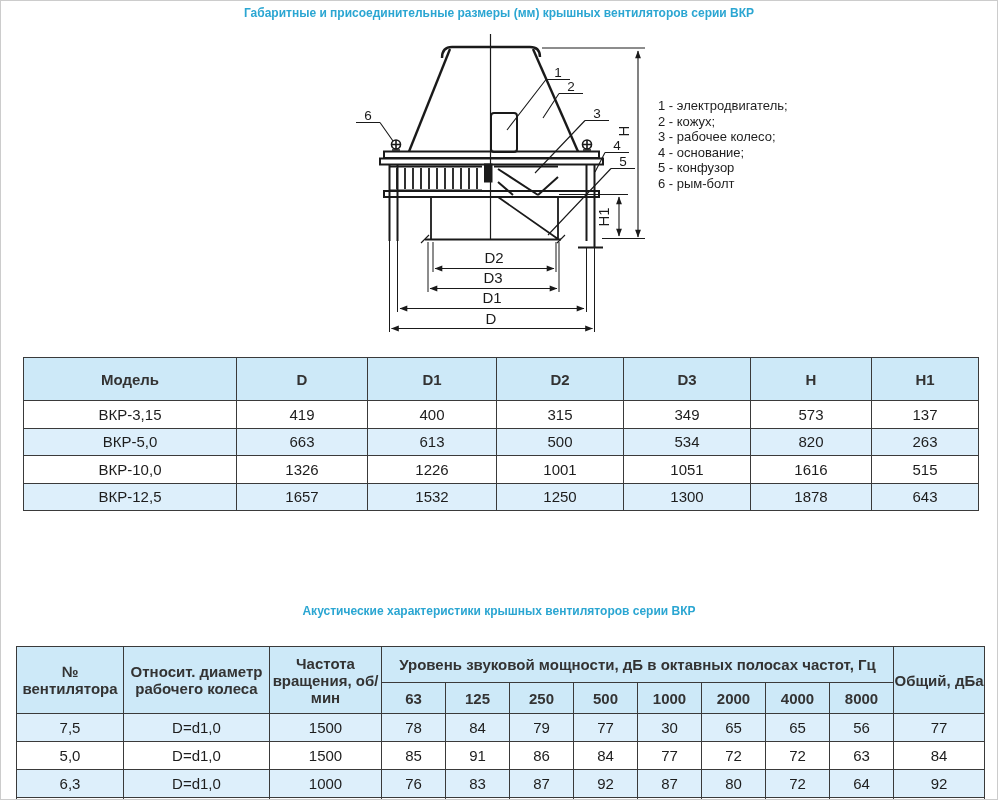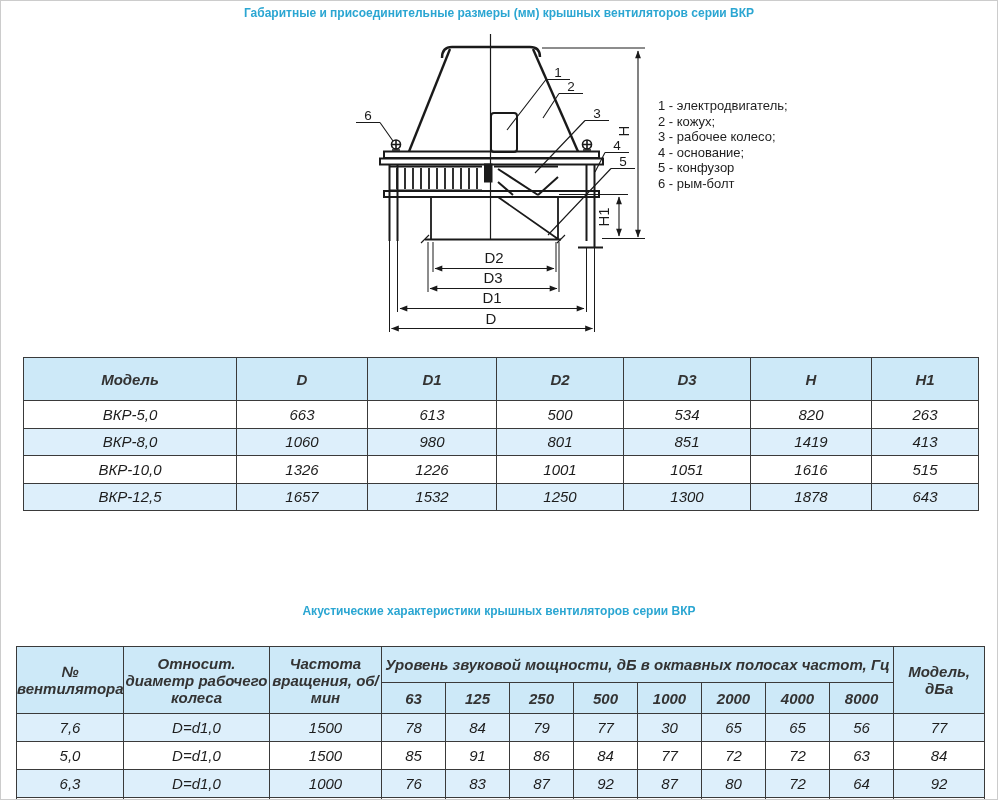--- a/index.html
+++ b/index.html
@@ -16,21 +16,21 @@
   .title-2{top:603px;}
 
   
   .drawing{position:absolute;left:330px;top:28px;}
   .legend{
     position:absolute;left:657px;top:97px;font-size:13px;line-height:15.6px;
     color:#1e1e1e;white-space:nowrap;
   }
 
   
-  table{position:absolute;border-collapse:collapse;table-layout:fixed;font-style:italic;}
+  table{position:absolute;border-collapse:collapse;table-layout:fixed;}
   th,td{
     border:1.5px solid var(--table-border,#3a3a3a);
     text-align:center;vertical-align:middle;padding:0;
     font-size:15px;color:var(--text-color,#1d1d1d);overflow:hidden;
   }
   th{background:var(--table-header-bg,#cde9f8);font-weight:bold;color:#333;}
   .dims-table{left:22px;top:356px;width:955px;}
   .dims-table thead tr{height:43px;}
   .dims-table tbody tr{height:27.5px;}
   .dims-table tbody tr:nth-child(even) td{background:var(--table-row-alt-bg,#ddeffb);}
@@ -158,36 +158,36 @@
         <th>D</th>
         <th>D1</th>
         <th>D2</th>
         <th>D3</th>
         <th>H</th>
         <th>H1</th>
       </tr>
     </thead>
     <tbody>
       <tr>
+        <td>ВКР-3,15</td>
+        <td>419</td>
+        <td>400</td>
+        <td>315</td>
+        <td>349</td>
+        <td>573</td>
+        <td>137</td>
+      </tr>
+      <tr>
         <td>ВКР-5,0</td>
         <td>663</td>
         <td>613</td>
         <td>500</td>
         <td>534</td>
         <td>820</td>
         <td>263</td>
-      </tr>
-      <tr>
-        <td>ВКР-8,0</td>
-        <td>1060</td>
-        <td>980</td>
-        <td>801</td>
-        <td>851</td>
-        <td>1419</td>
-        <td>413</td>
       </tr>
       <tr>
         <td>ВКР-10,0</td>
         <td>1326</td>
         <td>1226</td>
         <td>1001</td>
         <td>1051</td>
         <td>1616</td>
         <td>515</td>
       </tr>
@@ -219,36 +219,36 @@
         <col style="width:64px">
         <col style="width:64px">
       <col style="width:91px">
     </colgroup>
     <thead>
       <tr class="h1r">
         <th rowspan="2">№ вентилятора</th>
         <th rowspan="2">Относит. диаметр рабочего колеса</th>
         <th rowspan="2">Частота вращения, об/мин</th>
         <th colspan="8">Уровень звуковой мощности, дБ в октавных полосах частот, Гц</th>
-        <th rowspan="2">Модель, дБа</th>
+        <th rowspan="2">Общий, дБа</th>
       </tr>
       <tr class="h2r">
         <th>63</th>
         <th>125</th>
         <th>250</th>
         <th>500</th>
         <th>1000</th>
         <th>2000</th>
         <th>4000</th>
         <th>8000</th>
       </tr>
     </thead>
     <tbody>
       <tr>
-        <td>7,6</td>
+        <td>7,5</td>
         <td>D=d1,0</td>
         <td>1500</td>
         <td>78</td>
         <td>84</td>
         <td>79</td>
         <td>77</td>
         <td>30</td>
         <td>65</td>
         <td>65</td>
         <td>56</td>

